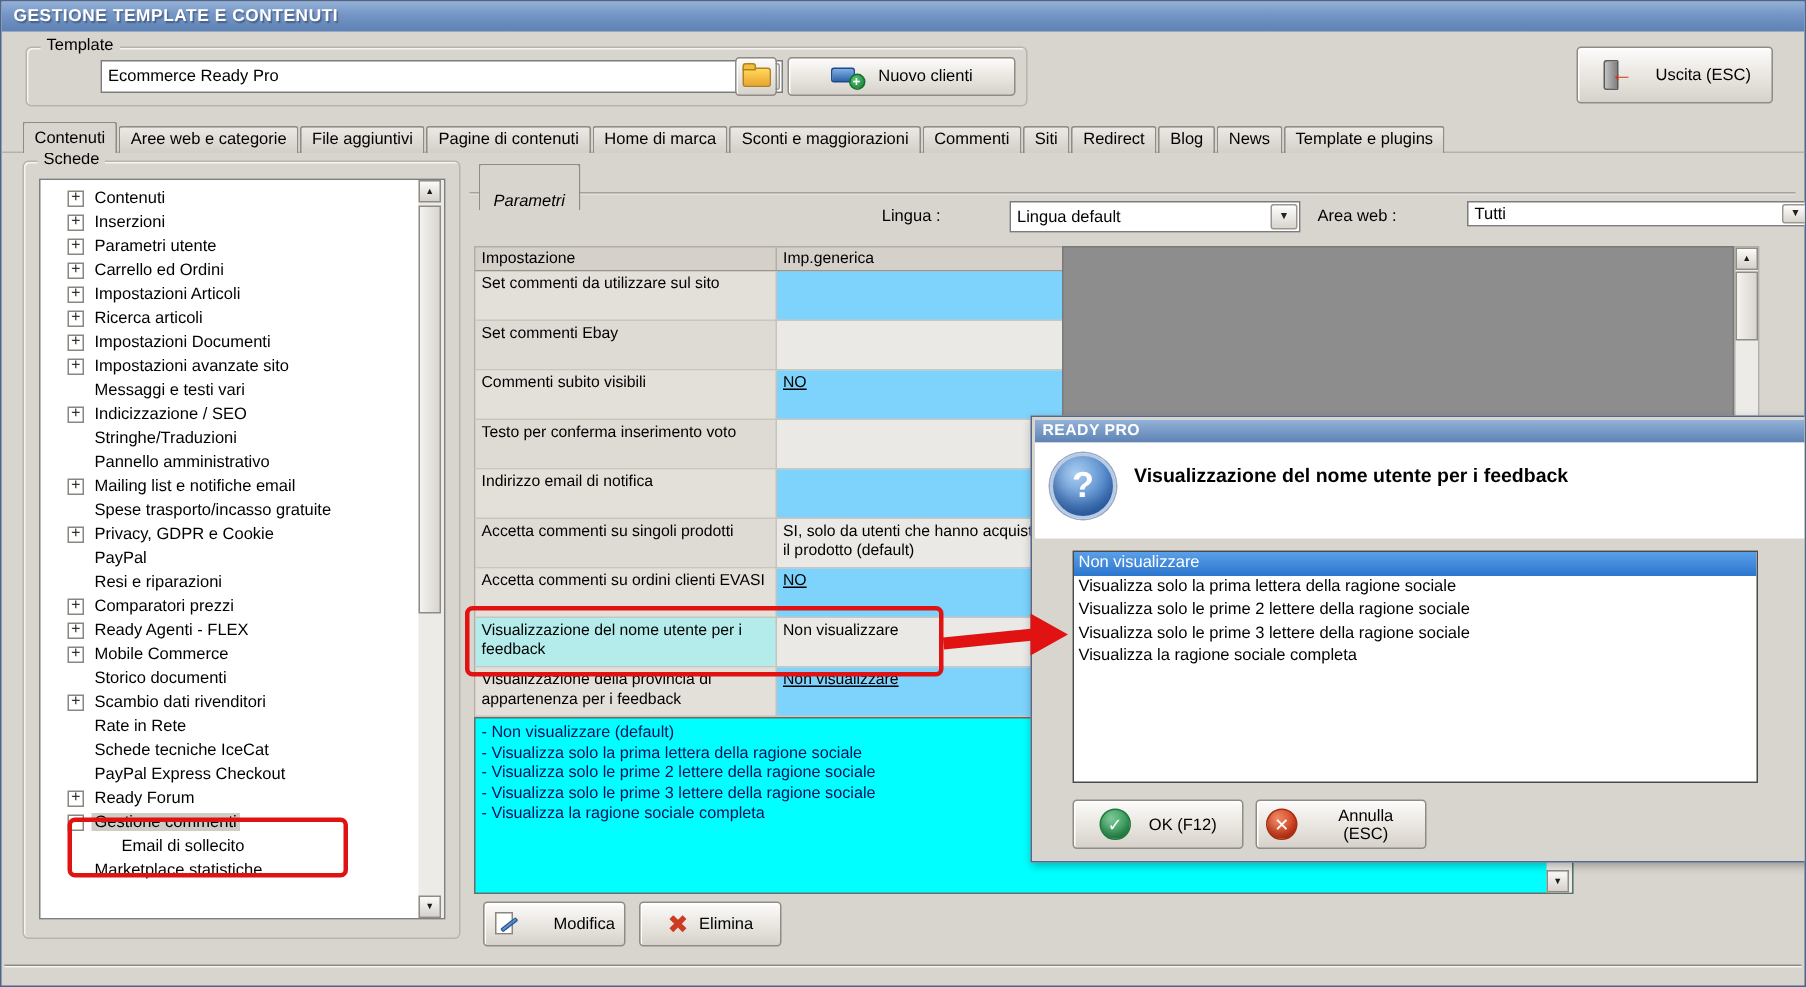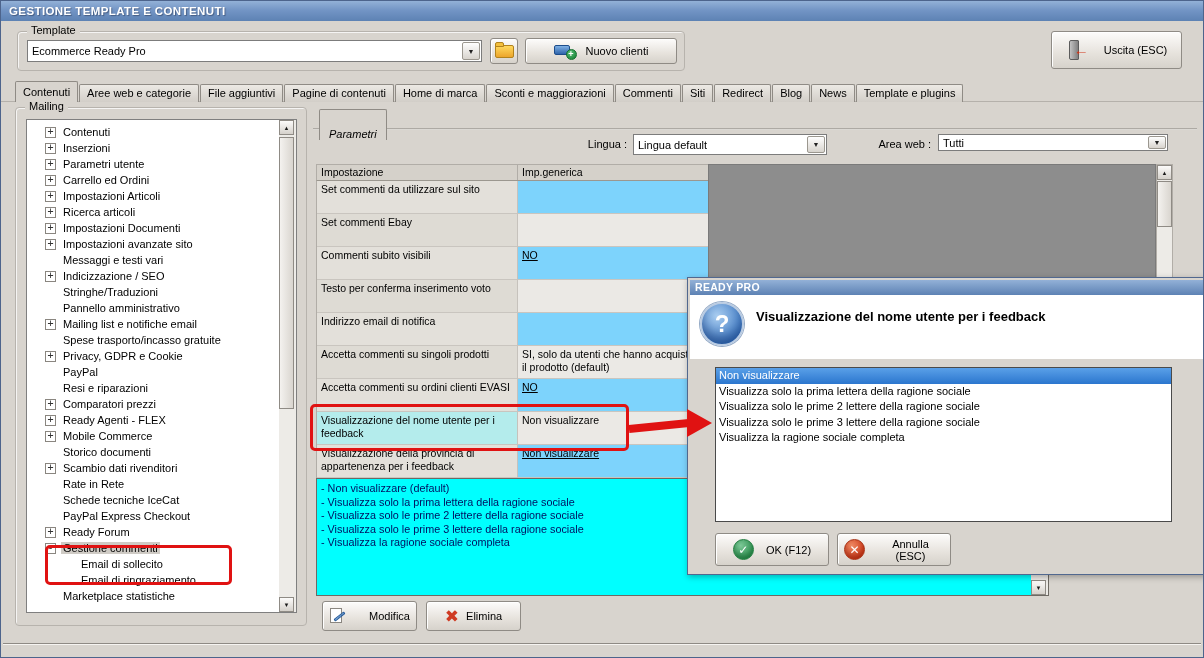--- a/index.html
+++ b/index.html
@@ -12,21 +12,21 @@
     background:linear-gradient(180deg,#93b1d7 0%,#7395c5 45%,#5d82b4 100%);
     color:#fff;font-weight:bold;font-size:11.5px;line-height:20px;padding-left:8px;
     letter-spacing:.4px;text-shadow:1px 1px 1px rgba(0,0,20,.35);}
   
   .gb{position:absolute;border:1px solid #b7b3ad;border-radius:4px;
       box-shadow:inset 1px 1px 0 rgba(255,255,255,.75);}
   .gb-label{position:absolute;top:-8px;left:9px;background:#d8d4ce;padding:0 4px;font-size:11px;}
   #gb-template{left:16px;top:30px;width:668px;height:40px;}
   #gb-sections{left:14px;top:106px;width:292px;height:519px;}
   
-  .combo{position:absolute;background:#fff;border:1px solid #7c7c7c;display:flex;align-items:center;}
+  .combo{position:absolute;background:#fff;border:1px solid #7c7c7c;display:flex;align-items:center;margin-left:40px;}
   .combo-text{padding-left:4px;white-space:nowrap;overflow:hidden;flex:1;}
   .combo-btn{width:18px;align-self:stretch;margin:1px;background:linear-gradient(#fefefe,#d8d4ce);
     border:1px solid #9b978f;border-radius:2px;display:flex;align-items:center;justify-content:center;
     font-size:7px;color:#222;flex:none;}
   #combo-template{left:26px;top:39px;width:455px;height:22px;}
   #combo-lingua{left:632px;top:133px;width:194px;height:21px;}
   #combo-area{left:937px;top:133px;width:230px;height:17px;}
   .flabel{position:absolute;font-size:11px;text-align:right;}
   #lbl-lingua{left:540px;top:137px;width:86px;}
   #lbl-area{left:848px;top:137px;width:82px;}
@@ -191,21 +191,21 @@
       <div class="tab">Commenti</div>
       <div class="tab">Siti</div>
       <div class="tab">Redirect</div>
       <div class="tab">Blog</div>
       <div class="tab">News</div>
       <div class="tab">Template e plugins</div>
     </div>
   <div class="tabline"></div>
 
   <div class="gb" id="gb-sections">
-    <span class="gb-label">Mailing</span>
+    <span class="gb-label">Schede</span>
   </div>
   <div class="tree-box">
     <div class="tree">
         <div class="titem">
           <span class="tglyph">+</span>
           <span class="tlabel">Contenuti</span>
         </div>
         <div class="titem">
           <span class="tglyph">+</span>
           <span class="tlabel">Inserzioni</span>
@@ -306,24 +306,20 @@
           <span class="tglyph">+</span>
           <span class="tlabel">Ready Forum</span>
         </div>
         <div class="titem">
           <span class="tglyph">-</span>
           <span class="tlabel tsel">Gestione commenti</span>
         </div>
         <div class="titem child">
           <span class="tglyph empty"></span>
           <span class="tlabel">Email di sollecito</span>
-        </div>
-        <div class="titem child">
-          <span class="tglyph empty"></span>
-          <span class="tlabel">Email di ringraziamento</span>
         </div>
         <div class="titem">
           <span class="tglyph empty"></span>
           <span class="tlabel">Marketplace statistiche</span>
         </div>
       </div>
     <div class="vsb" id="tree-vsb">
       <div class="sb-btn top">▲</div>
       <div class="sb-thumb" style="top:17px;height:272px;"></div>
       <div class="sb-btn bottom">▼</div>

